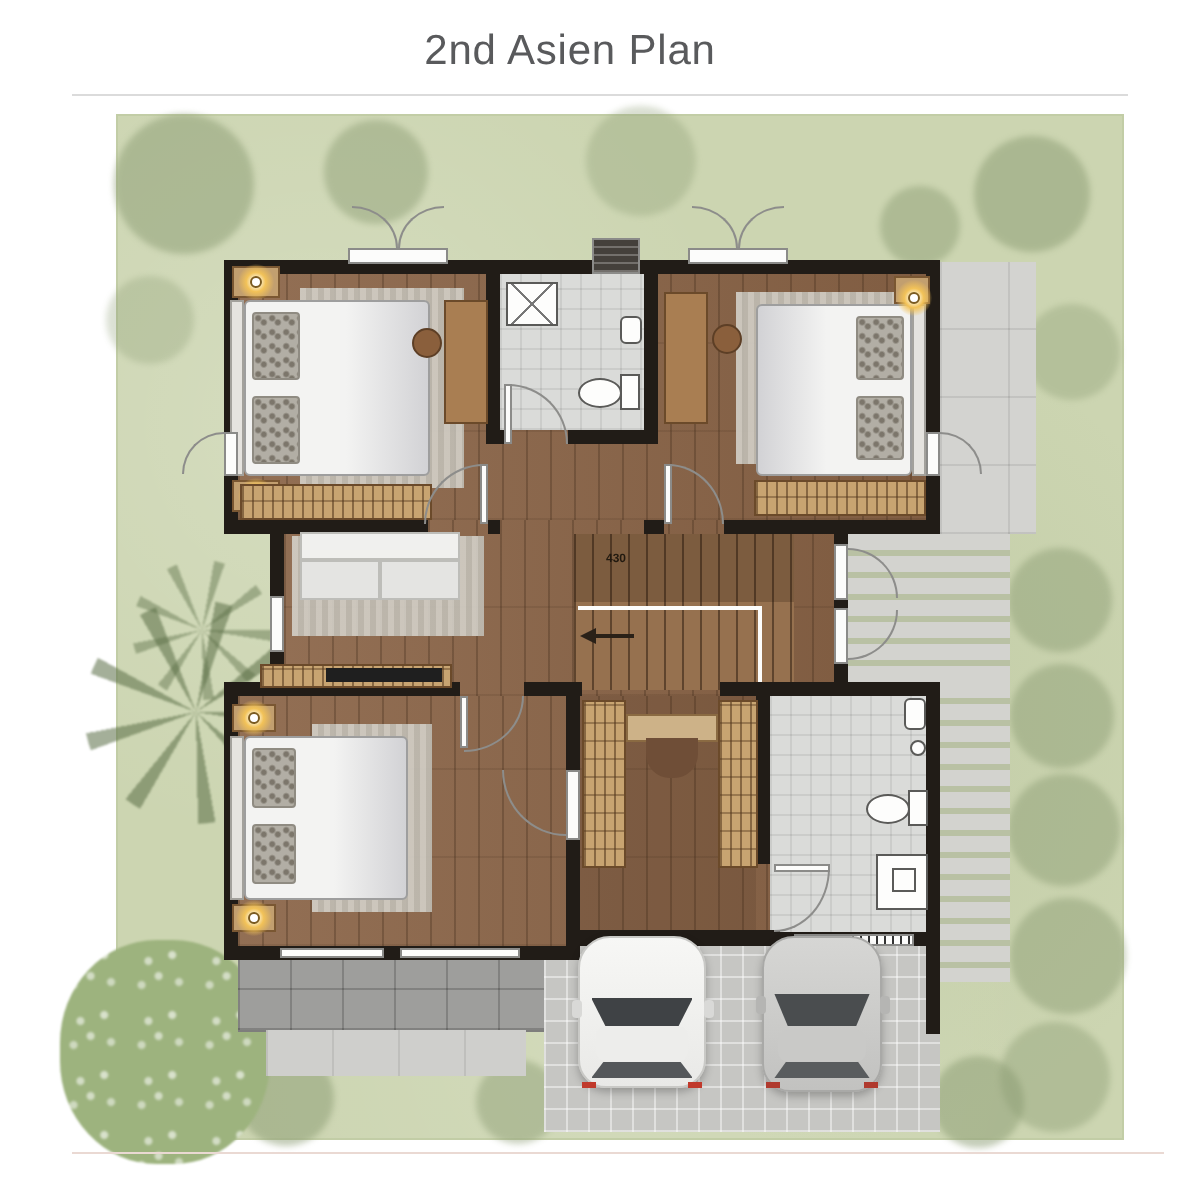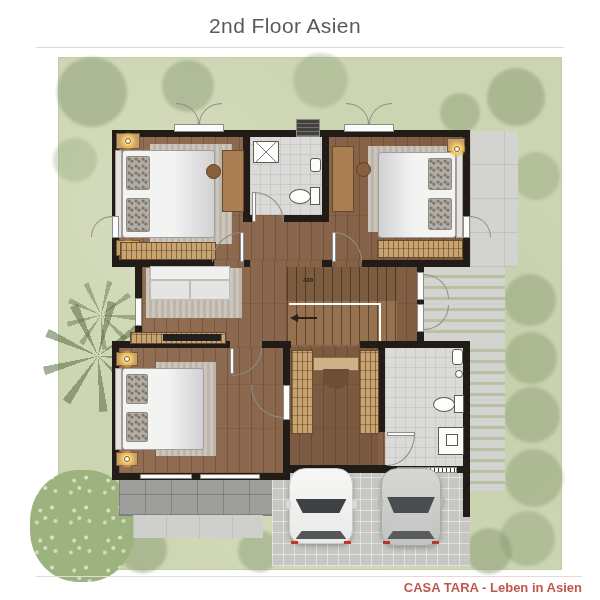--- a/index.html
+++ b/index.html
@@ -88,21 +88,21 @@
   .watermark{position:absolute;right:18px;top:580px;font-size:13px;font-weight:bold;color:#c1574c;}
   .stairlabel{position:absolute;left:303px;top:277px;font-size:6px;font-weight:bold;color:#221a10;}
   .tv{position:absolute;background:#1f1f1f;}
   .sofa{position:absolute;background:#f0f0ee;border:1px solid #bdbdb9;box-sizing:border-box;}
 </style>
 </head>
 <body>
 
 <div class="canvas">
 
-  <div class="title">2nd Floor Asien</div>
+  <div class="title">2nd Asien Plan</div>
   <div class="divider"></div>
 
   <div class="lawn"></div>
   <div id="trees">
       <div class="tree" style="left: 57px; top: 57px; width: 70px; height: 70px; opacity: 0.5;"></div>
       <div class="tree" style="left: 162px; top: 60px; width: 52px; height: 52px; opacity: 0.45;"></div>
       <div class="tree" style="left: 292.5px; top: 52.5px; width: 55px; height: 55px; opacity: 0.32;"></div>
       <div class="tree" style="left: 440px; top: 93px; width: 40px; height: 40px; opacity: 0.45;"></div>
       <div class="tree" style="left: 487px; top: 68px; width: 58px; height: 58px; opacity: 0.5;"></div>
       <div class="tree" style="left: 512px; top: 152px; width: 48px; height: 48px; opacity: 0.35;"></div>
@@ -275,14 +275,13 @@
     <div class="glass" style="top:28px;height:16px;background:#4a4d4f;clip-path:polygon(0 0,100% 0,86% 100%,14% 100%);"></div>
     <div class="abs" style="left:7px;top:46px;width:44px;height:16px;background:#c9c9c7;border-radius:5px;"></div>
     <div class="glass" style="top:62px;height:8px;background:#595c5e;clip-path:polygon(12% 0,88% 0,100% 100%,0 100%);"></div>
     <div class="abs" style="left:1px;top:72px;width:7px;height:3px;background:#b03a2e;"></div>
     <div class="abs" style="left:50px;top:72px;width:7px;height:3px;background:#b03a2e;"></div>
     <div class="abs" style="left:-4px;top:29px;width:5px;height:9px;background:#b5b5b3;border-radius:2px;"></div>
     <div class="abs" style="left:58px;top:29px;width:5px;height:9px;background:#b5b5b3;border-radius:2px;"></div>
   </div>
 
   <div class="footline"></div>
-  <div class="watermark">CASA TARA - Leben in Asien</div>
 </div>
 
 </body></html>

